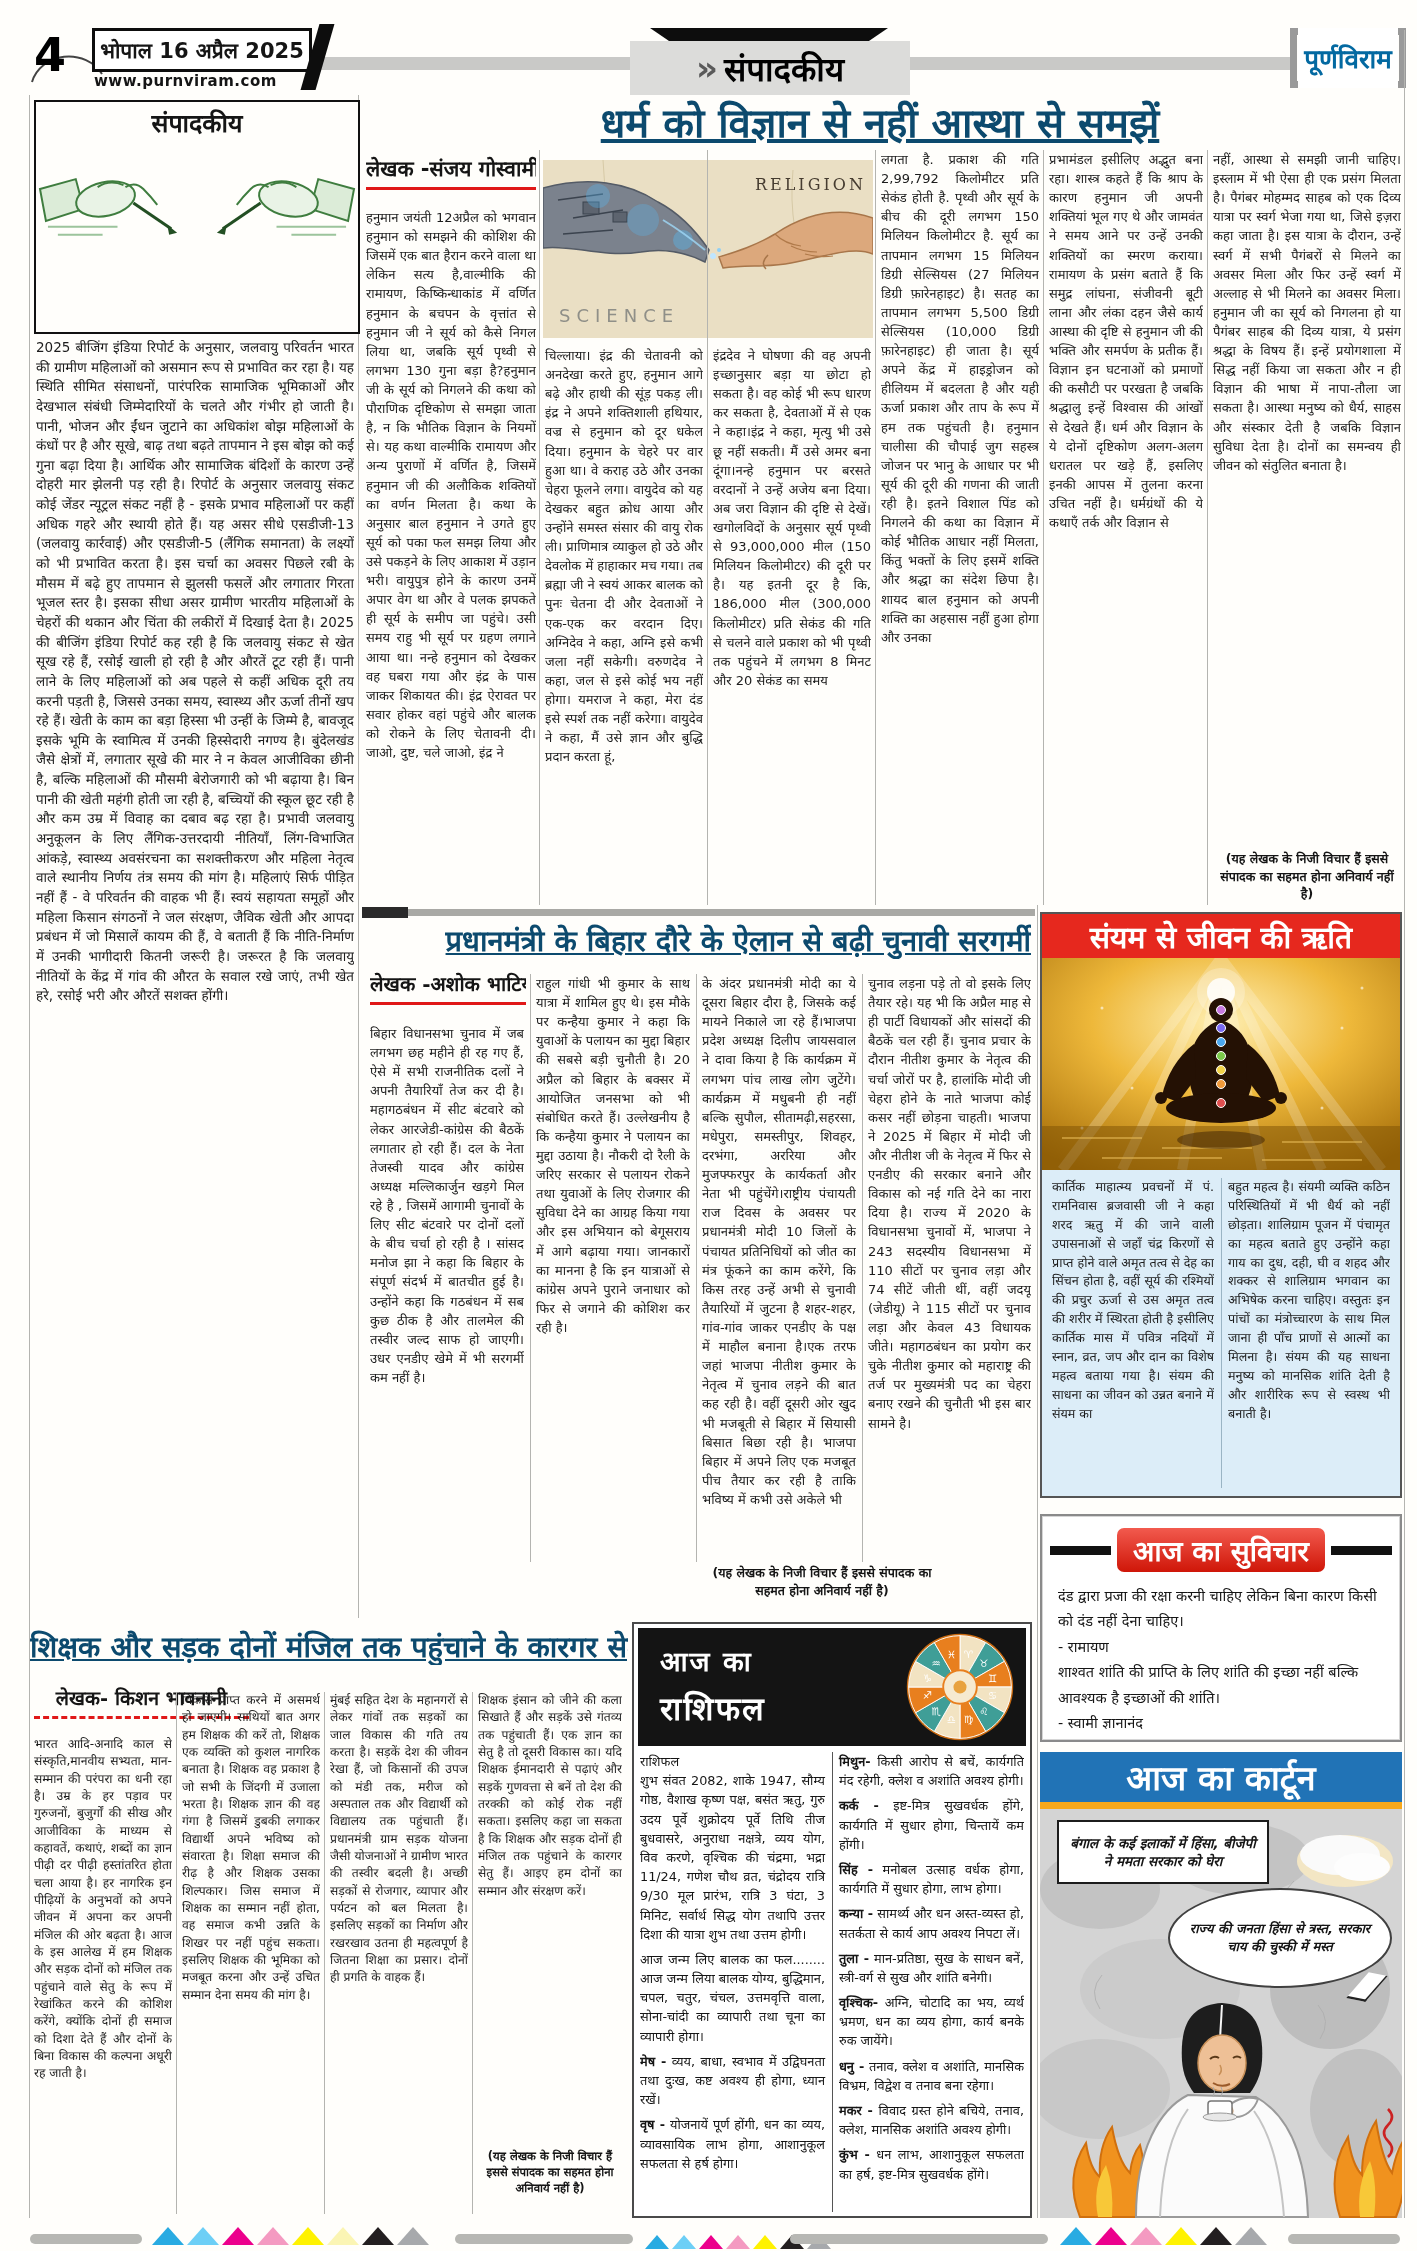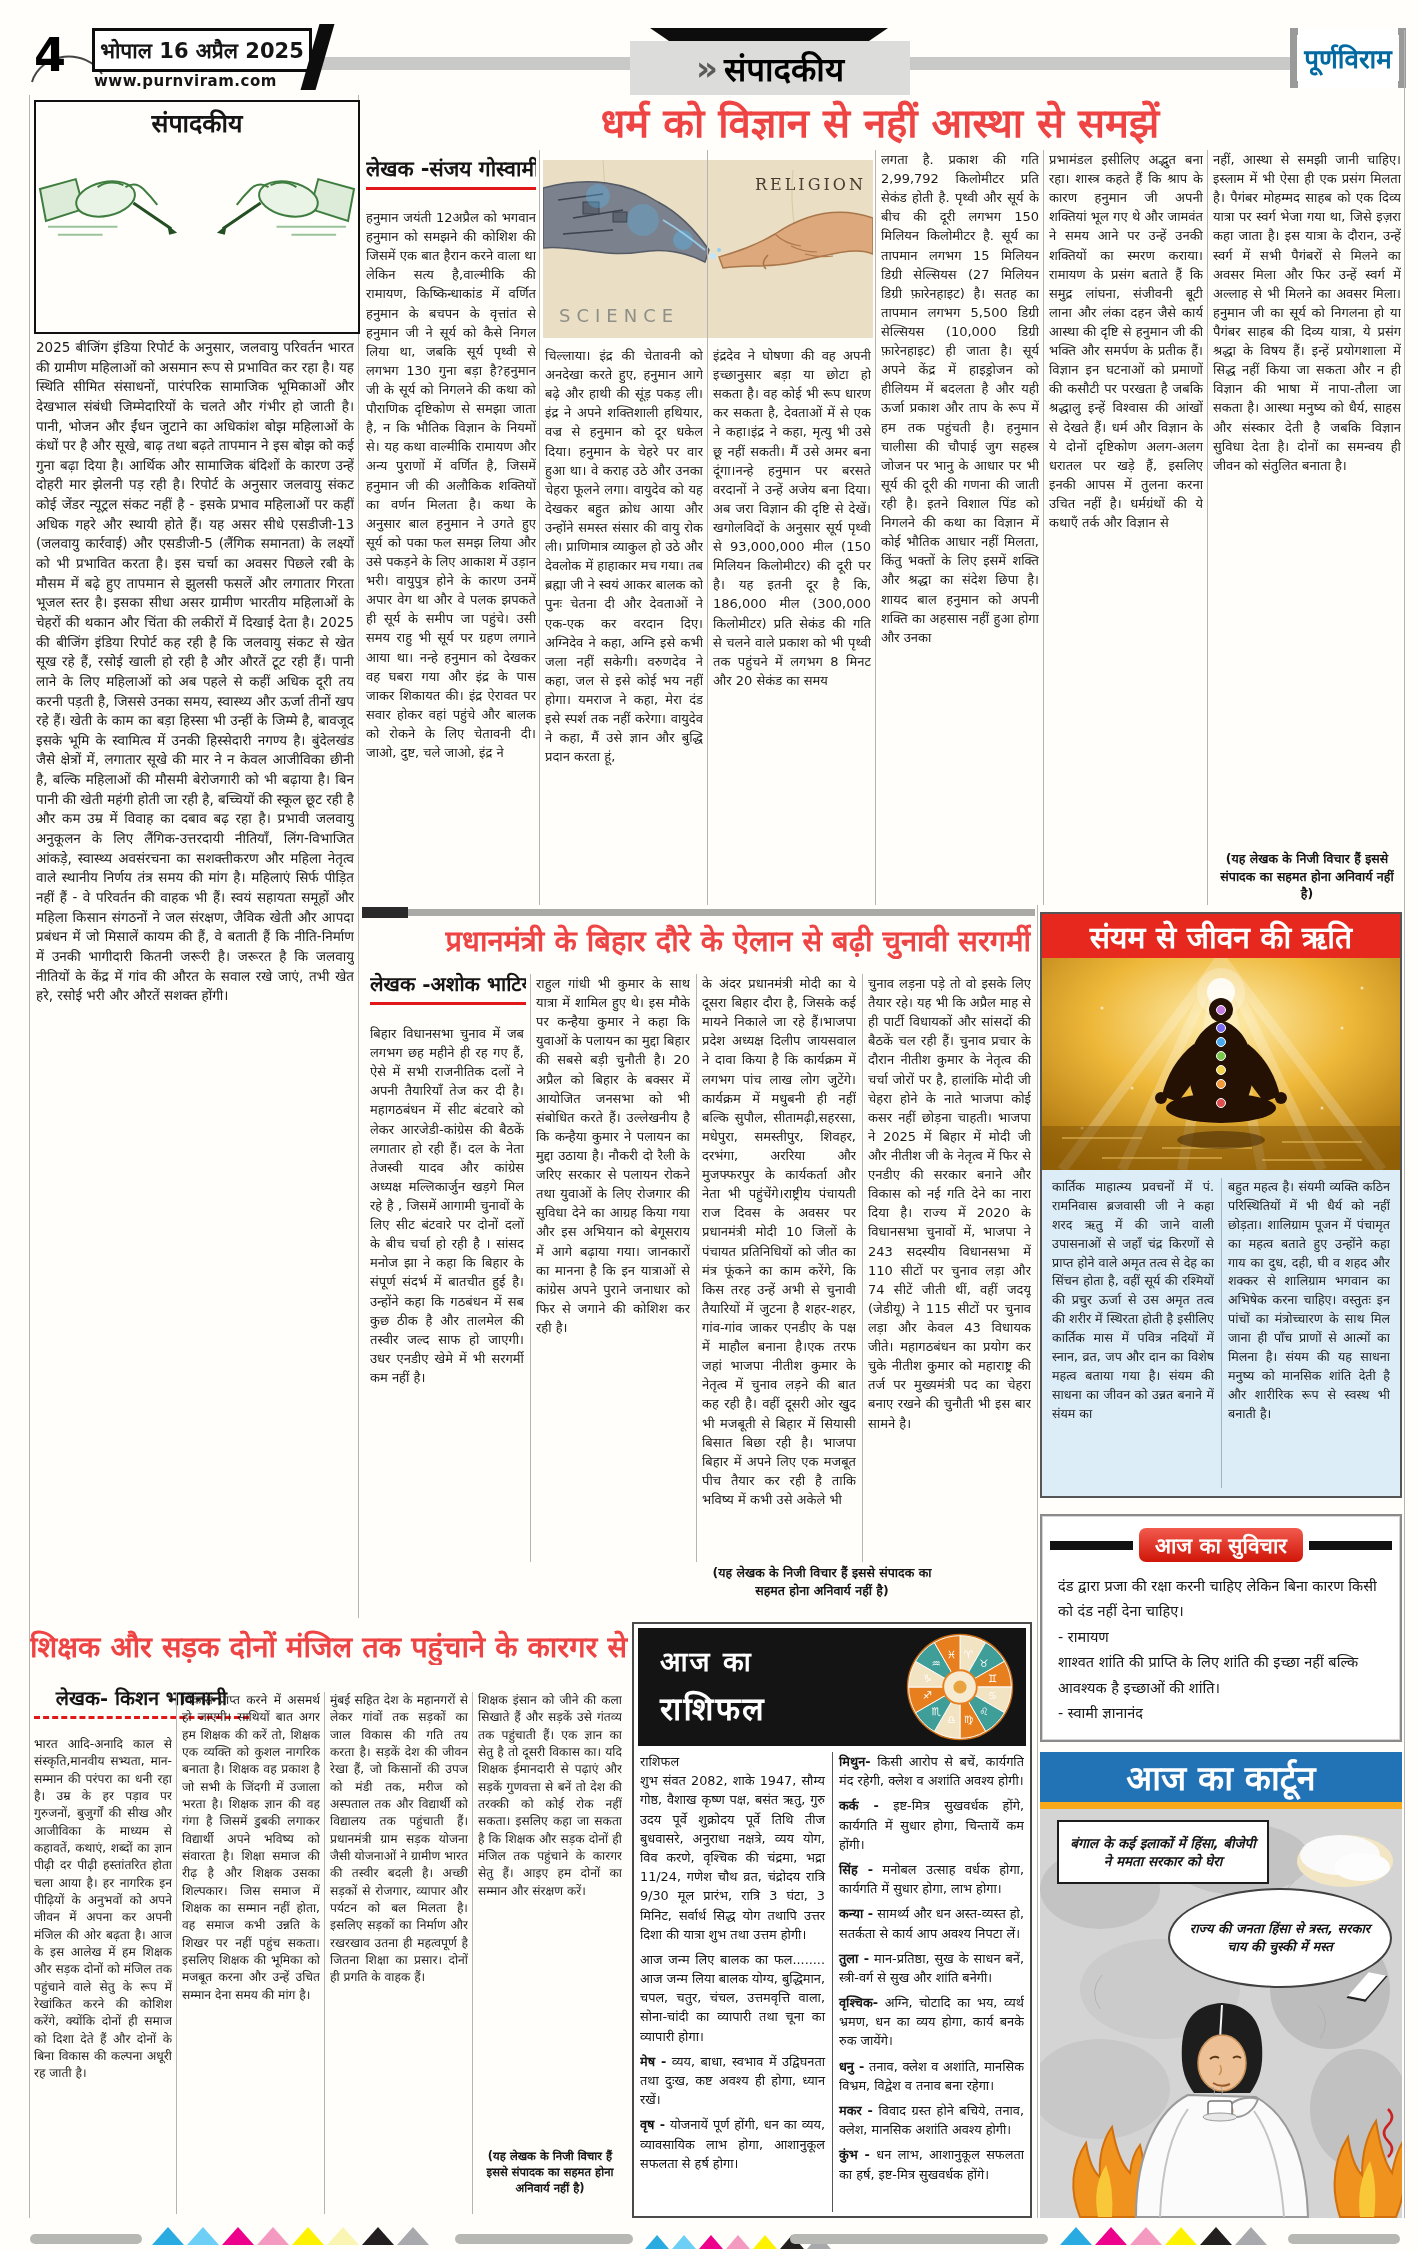--- a/index.html
+++ b/index.html
@@ -4,21 +4,21 @@
 <style>
   html,body{margin:0;padding:0;background:#e9e9e5;}
   .page{position:relative;width:1417px;height:2251px;margin:0 auto;background:#fffefb;
         font-family:"DejaVu Sans","Liberation Sans",sans-serif;color:#151515;overflow:hidden;}
   .abs{position:absolute;}
   .jtext{text-align:justify;font-size:13px;line-height:1.47;color:#1c1c1c;overflow:hidden;
          text-align-last:left;}
   .vrule{position:absolute;width:1px;background:#b4b4b0;}
   .byline{font-weight:bold;font-size:21px;text-align:center;border-bottom:3px solid #e01818;
           padding-bottom:5px;white-space:nowrap;overflow:hidden;}
-  .headline{font-weight:800;color:#ef4444;}
+  .headline{font-weight:800;color:#0c4a6e;text-decoration:underline;}
   .disc{font-weight:bold;font-size:12.5px;text-align:center;line-height:1.4;}
   .rentry{margin:0 0 6px 0;}
   .rentry b{font-weight:900;}
   .tri{display:inline-block;height:18px;width:32px;margin-right:3px;
        clip-path:polygon(50% 0,100% 100%,0 100%);vertical-align:bottom;}
   .pillbar{position:absolute;height:10px;border-radius:5px;background:#b7b7b3;top:2234px;}
   .bubble{background:#fff;border:2px solid #404040;border-radius:50%;display:flex;align-items:center;
           justify-content:center;text-align:center;font-weight:bold;font-style:italic;
           font-size:13px;line-height:1.35;padding:8px 14px;}
   .bubble:after{content:"";position:absolute;right:12px;bottom:-14px;width:20px;height:24px;
@@ -180,21 +180,21 @@
     </g>
   </svg>
   <div class="abs" style="left:1042px;top:1170px;width:358px;height:326px;background:#dcedf8;box-sizing:border-box;padding:8px 10px;column-count:2;column-gap:14px;column-rule:1px solid #9ab4c4;">
     <div class="jtext" style="font-size:12.6px;line-height:1.5;">कार्तिक माहात्म्य प्रवचनों में पं. रामनिवास ब्रजवासी जी ने कहा शरद ऋतु में की जाने वाली उपासनाओं से जहाँ चंद्र किरणों से प्राप्त होने वाले अमृत तत्व से देह का सिंचन होता है, वहीं सूर्य की रश्मियों की प्रचुर ऊर्जा से उस अमृत तत्व की शरीर में स्थिरता होती है इसीलिए कार्तिक मास में पवित्र नदियों में स्नान, व्रत, जप और दान का विशेष महत्व बताया गया है। संयम की साधना का जीवन को उन्नत बनाने में संयम का</div>
     <div class="jtext" style="font-size:12.6px;line-height:1.5;">बहुत महत्व है। संयमी व्यक्ति कठिन परिस्थितियों में भी धैर्य को नहीं छोड़ता। शालिग्राम पूजन में पंचामृत का महत्व बताते हुए उन्होंने कहा गाय का दुध, दही, घी व शहद और शक्कर से शालिग्राम भगवान का अभिषेक करना चाहिए। वस्तुतः इन पांचों का मंत्रोच्चारण के साथ मिल जाना ही पाँच प्राणों से आत्मों का मिलना है। संयम की यह साधना मनुष्य को मानसिक शांति देती है और शारीरिक रूप से स्वस्थ भी बनाती है।</div>
   </div>
 
   <div class="abs" style="left:1040px;top:1514px;width:362px;height:228px;border:2px solid #8a8a8a;box-sizing:border-box;background:#fff;box-shadow:inset 0 0 0 1px #d5d5d5;">
     <div style="display:flex;align-items:center;margin-top:12px;">
       <div style="flex:1;height:9px;background:#111;margin-left:8px;"></div>
-      <div style="background:linear-gradient(#f25a4e,#cf1608);color:#fff;font-weight:900;font-size:21px;padding:3px 16px;border-radius:7px;margin:0 6px;white-space:nowrap;">आज का सुविचार</div>
+      <div style="background:linear-gradient(#f25a4e,#cf1608);color:#fff;font-weight:900;font-size:28px;padding:3px 16px;border-radius:7px;margin:0 6px;white-space:nowrap;">आज का सुविचार</div>
       <div style="flex:1;height:9px;background:#111;margin-right:8px;"></div>
     </div>
     <div style="padding:12px 16px 0;font-size:14.5px;line-height:1.75;">
       <div>दंड द्वारा प्रजा की रक्षा करनी चाहिए लेकिन बिना कारण किसी को दंड नहीं देना चाहिए।</div>
       <div>- रामायण</div>
       <div>शाश्वत शांति की प्राप्ति के लिए शांति की इच्छा नहीं बल्कि आवश्यक है इच्छाओं की शांति।</div>
       <div>- स्वामी ज्ञानानंद</div>
     </div>
   </div>
 

